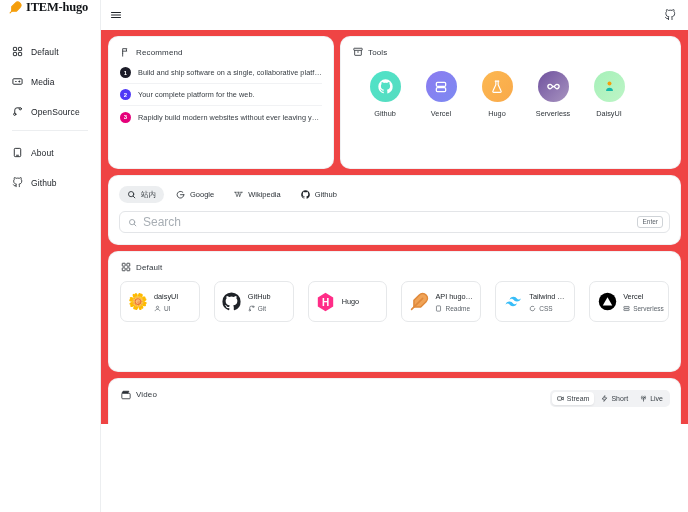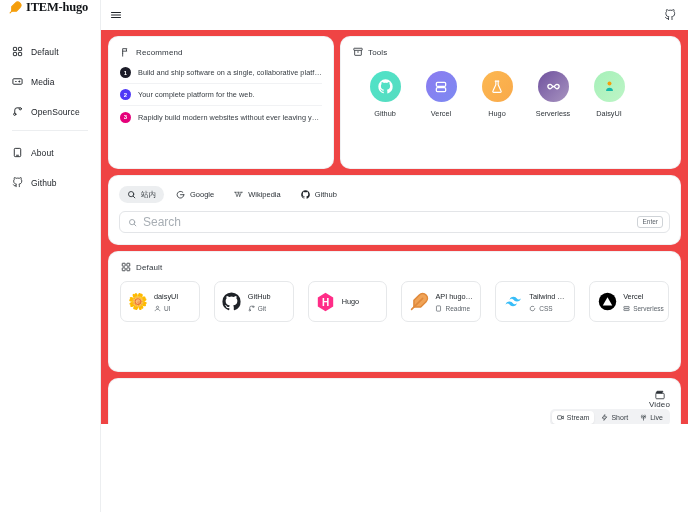--- a/index.html
+++ b/index.html
@@ -167,23 +167,22 @@
   .lcard-title { font-size: 7.3px; color: #22272c; white-space: nowrap; overflow: hidden; text-overflow: ellipsis; }
   .lcard-meta { display: flex; align-items: center; gap: 3px; }
   .lcard-meta .mi { width: 7px; height: 7px; color: #5d646b; }
   .lcard-meta .mi svg { display: block; width: 7px; height: 7px; }
   .lcard-meta span { font-size: 6.5px; color: #5d646b; }
   .emoji { font-size: 16px; line-height: 1; }
 
   
   .video-panel { margin-top: 8px; height: 96px; position: relative; }
   .video-head {
-    display: flex; align-items: flex-end;
+    display: flex; align-items: flex-start;
     padding: 11px 10px 0 12px;
-    flex-direction: column;
   }
   .vtabs {
     margin-left: auto; display: flex; align-items: center; gap: 2px;
     background: #f1f2f4; border-radius: 5px; padding: 2px;
   }
   .vtab {
     display: flex; align-items: center; gap: 3px;
     height: 13px; padding: 0 5px; border-radius: 4px;
     font-size: 7px; color: #3a4046; cursor: pointer;
   }

